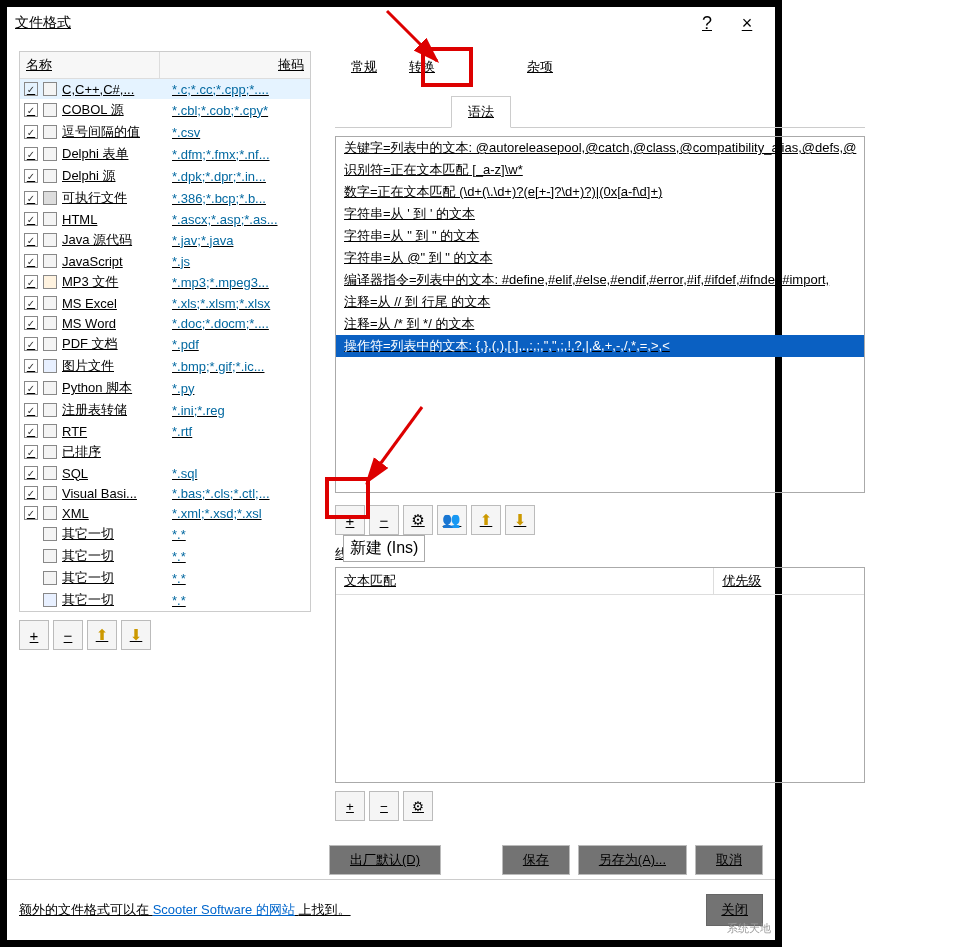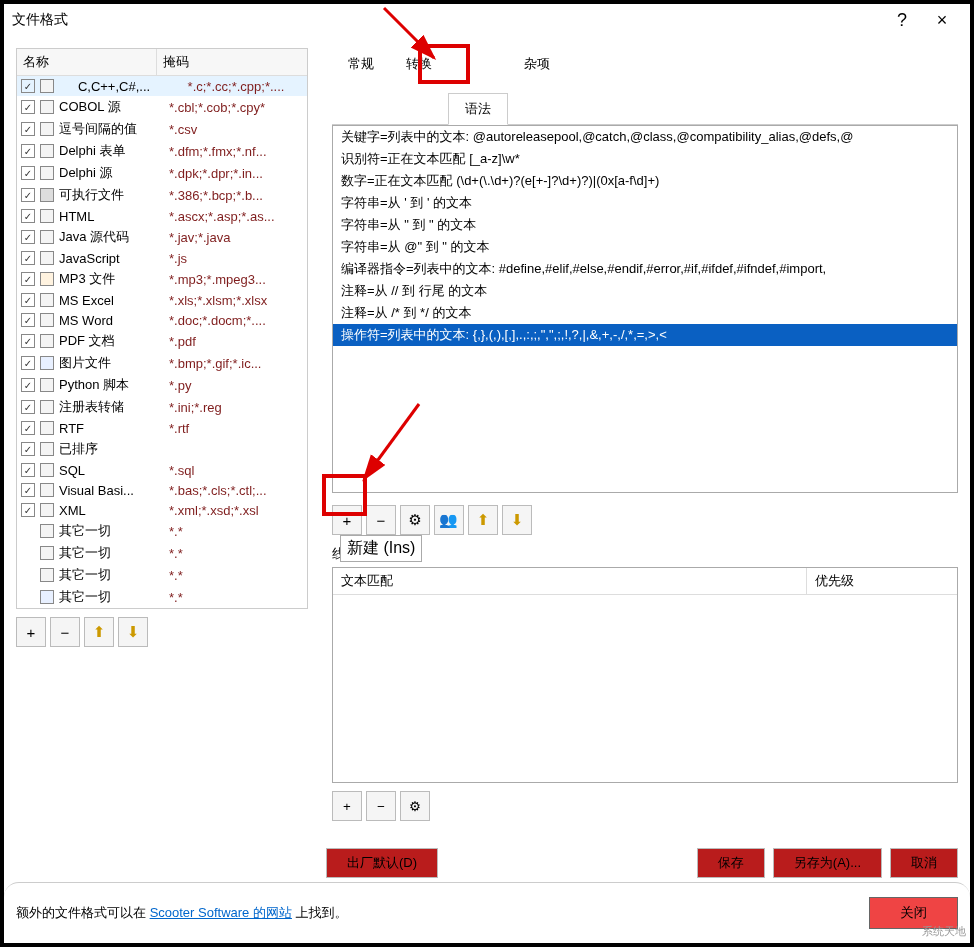--- a/index.html
+++ b/index.html
@@ -1,64 +1,64 @@
 <!DOCTYPE html>
 <html><head>
 <meta charset="utf-8">
 <style>
 * { box-sizing: border-box; margin: 0; padding: 0; }
 body { font-family: "Microsoft YaHei", Arial, sans-serif; font-size: 13px; background: #fff; }
-.window { width: 974px; height: 947px; border: 4px solid #000000; position: relative; display: flex; flex-direction: column; }
+.window { width: 782px; height: 947px; border: 7px solid #000000; position: relative; display: flex; flex-direction: column; text-decoration: underline; }
 .titlebar { display: flex; align-items: center; height: 32px; padding: 0 8px; }
 .titlebar .title { flex: 1; font-size: 14px; }
 .titlebar .ctrl { width: 40px; text-align: center; font-size: 18px; cursor: default; }
 .content { flex: 1; display: flex; gap: 24px; padding: 12px; }
 .left-panel { width: 292px; border: 1px solid #ccc; display: flex; flex-direction: column; overflow: hidden; }
 .list-header { display: flex; border-bottom: 1px solid #ddd; background: #f7f7f7; }
 .list-header .col { padding: 4px 6px; font-size: 13px; }
 .col-name { width: 140px; border-right: 1px solid #ddd; }
-.col-mask { flex: 1; }
+.col-mask { flex: 1; text-align: right; }
 .list-body { flex: 1; overflow-y: auto; }
 .list-row { display: flex; align-items: center; padding: 2px 4px; cursor: default; }
-.list-row.sel { background: #e5f3ff; text-align: center; }
+.list-row.sel { background: #e5f3ff; }
 .list-row .chk { width: 14px; height: 14px; border: 1px solid #888; margin-right: 4px; display: inline-flex; align-items: center; justify-content: center; font-size: 10px; color: #333; }
 .list-row .chk.off::after { content: ""; }
 .list-row .chk.on::after { content: "✓"; }
 .list-row .icon { width: 16px; height: 16px; margin-right: 4px; display: inline-flex; align-items: center; justify-content: center; }
 .list-row .nm { width: 110px; white-space: nowrap; overflow: hidden; text-overflow: ellipsis; }
-.list-row .msk { flex: 1; white-space: nowrap; overflow: hidden; text-overflow: ellipsis; color: #7f1d1d; }
+.list-row .msk { flex: 1; white-space: nowrap; overflow: hidden; text-overflow: ellipsis; color: #0369a1; }
 .list-row.indent .chk { visibility: hidden; }
 .left-buttons { margin-top: 8px; display: flex; gap: 4px; }
 .left-buttons button { width: 30px; height: 30px; border: 1px solid #bbb; background: #f5f5f5; font-size: 15px; }
 
 .right-panel { flex: 1; display: flex; flex-direction: column; }
 .tabs { display: flex; border-bottom: 1px solid #ccc; }
 .tab { padding: 6px 16px; cursor: default; position: relative; top: 1px; }
 .tab.active { border: 1px solid #ccc; border-bottom: 1px solid #fff; background: #fff; margin-top: 44px; }
-.rule-box { flex: 1; border: 1px solid #aaa; height: 368px; max-height: 368px; overflow: auto; }
+.rule-box { flex: 1; border: 1px solid #aaa; margin-top: 8px; height: 368px; max-height: 368px; overflow: auto; }
 .rule-line { padding: 2px 8px; font-size: 13px; white-space: nowrap; }
 .rule-line.sel { background: #0a60c2; color: #fff; }
 .btn-row { display: flex; gap: 4px; margin-top: 12px; position: relative; }
 .btn-row button { width: 30px; height: 30px; border: 1px solid #bbb; background: #f5f5f5; font-size: 15px; }
 .tooltip { position: absolute; top: 30px; left: 8px; background: #fff; border: 1px solid #aaa; padding: 2px 6px; font-size: 16px; }
 .section-label { margin-top: 10px; font-size: 13px; }
 .sub-table { border: 1px solid #aaa; margin-top: 4px; height: 216px; }
 .sub-header { display: flex; border-bottom: 1px solid #ddd; }
 .sub-header .sc { padding: 4px 8px; }
 .sc1 { flex: 1; border-right: 1px solid #ddd; }
 .sc2 { width: 150px; }
 .btn-row2 { display: flex; gap: 4px; margin-top: 8px; }
 .btn-row2 button { width: 30px; height: 30px; border: 1px solid #bbb; background: #f5f5f5; }
 
 .footer-buttons { display: flex; justify-content: space-between; padding: 4px 12px; }
 .footer-buttons .fl { display: flex; gap: 8px; }
-.footer-buttons button { padding: 5px 20px; border: 1px solid #bbb; background: #b91c1c; font-size: 13px; }
-.bottom-bar { border-top: 1px solid #ccc; padding: 14px 12px; display: flex; align-items: center; justify-content: space-between; border-radius: 15px; }
+.footer-buttons button { padding: 5px 20px; border: 1px solid #bbb; background: #737373; font-size: 13px; }
+.bottom-bar { border-top: 1px solid #ccc; padding: 14px 12px; display: flex; align-items: center; justify-content: space-between; }
 .bottom-bar .link { color: #0066cc; text-decoration: underline; cursor: pointer; }
-.bottom-bar button { padding: 6px 30px; border: 1px solid #666; background: #ef4444; }
+.bottom-bar button { padding: 6px 14px; border: 1px solid #666; background: #737373; }
 
 
 .highlight-red { position: absolute; border: 4px solid #d00; }
 .arrow { position: absolute; }
 .arrow svg { overflow: visible; }
 
 
 .ficon { display:inline-block; width:14px; height:14px; border:1px solid #888; background:#f4f4f4; }
 .ficon.exe { background:#ddd; }
 .ficon.img { background:#e8f0ff; }

